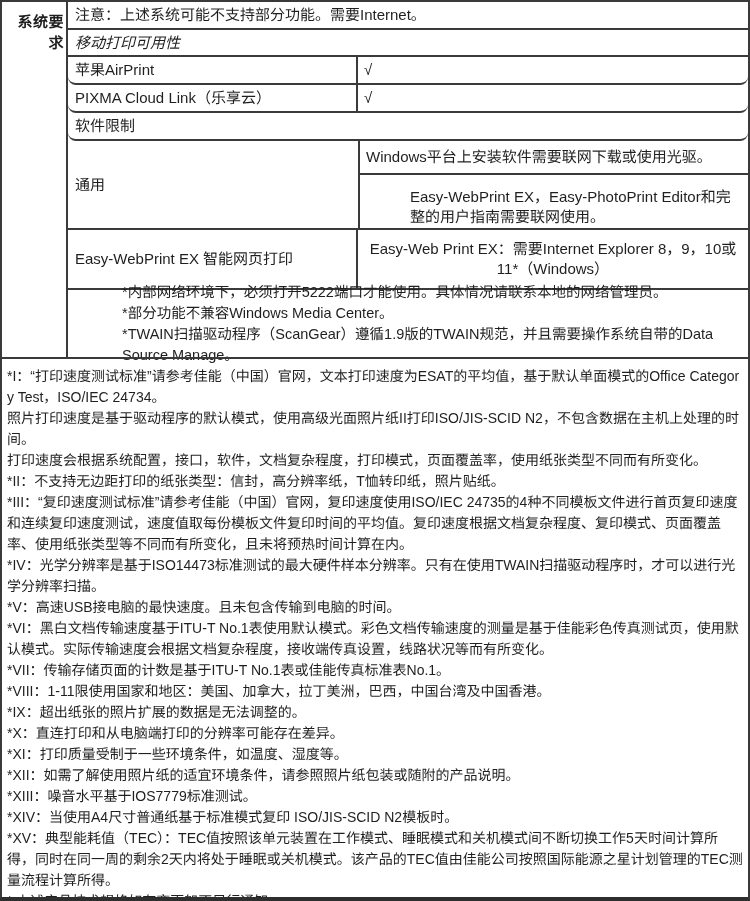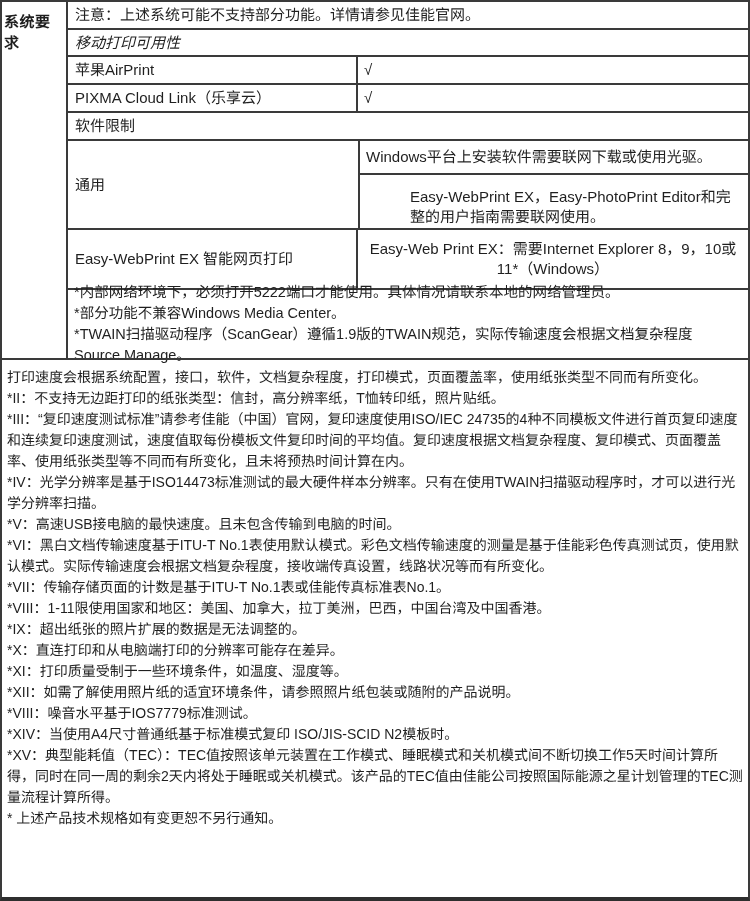--- a/index.html
+++ b/index.html
@@ -23,32 +23,32 @@
     border-bottom:4px solid #2e2e2e;
     overflow:hidden;
     display:flex;flex-direction:column;
   }
   
   .spec-top{display:flex;height:356px;}
   .spec-head{
     width:66px;flex:0 0 66px;
     border-right:2px solid var(--line);
     font-weight:700;font-size:15px;
-    padding:8px 2px 0 2px;text-align:left;
+    padding:8px 2px 0 2px;text-align:right;
     letter-spacing:0.5px;
   }
   .spec-grid{flex:1;display:flex;flex-direction:column;font-size:15px;}
   .row{display:flex;border-bottom:2px solid var(--line);align-items:stretch;}
   .row.full .cell{width:100%;}
   .cell{display:flex;align-items:center;padding:2px 7px;line-height:20px;}
   .cell.left-col{flex:0 0 290px;width:290px;border-right:2px solid var(--line);}
   .cell.right-col{flex:1;padding:2px 6px;}
   .h-notice{height:28px;}
   .h-sub{height:27px;font-style:italic;}
-  .h-check{height:28px;}
+  .h-check{height:28px;border-radius:8px;}
   .h-general{height:89px;}
   .h-web{height:60px;text-align:center;}
   .h-foot{height:67px;}
   .stack{flex:1;display:flex;flex-direction:column;border-left:2px solid var(--line);}
   .stack .sub{display:flex;align-items:center;padding:12px 6px;line-height:20px;}
   .stack .sub:first-child{height:34px;border-bottom:2px solid var(--line);}
   .stack .sub:last-child{flex:1;margin-left:44px;}
   .foot-lines{display:flex;flex-direction:column;justify-content:center;padding:2px 6px;width:100%;}
   .foot-lines div{line-height:21px;font-size:14.5px;}
   .check{font-size:15px;}
@@ -69,21 +69,21 @@
 
 <div class="sheet">
 
   <div class="spec-top">
 
     <div class="spec-head">系统要求</div>
 
     <div class="spec-grid">
 
       <div class="row full h-notice">
-        <div class="cell">注意：上述系统可能不支持部分功能。详情请参见佳能官网。</div>
+        <div class="cell">注意：上述系统可能不支持部分功能。需要Internet。</div>
       </div>
 
       <div class="row full h-sub">
         <div class="cell">移动打印可用性</div>
       </div>
 
       <div class="row h-check">
         <div class="cell left-col">苹果AirPrint</div>
         <div class="cell right-col check">√</div>
       </div>
@@ -103,45 +103,47 @@
           <div class="sub">Windows平台上安装软件需要联网下载或使用光驱。</div>
           <div class="sub">Easy-WebPrint EX，Easy-PhotoPrint Editor和完整的用户指南需要联网使用。</div>
         </div>
       </div>
 
       <div class="row h-web">
         <div class="cell left-col">Easy-WebPrint EX 智能网页打印</div>
         <div class="cell right-col">Easy-Web Print EX：需要Internet Explorer 8，9，10或11*（Windows）</div>
       </div>
 
-      <div class="row full h-foot" style="border-bottom:none;">
+      <div class="row full h-foot" style="border-bottom:none;padding-left:48px;">
         <div class="foot-lines">
           <div>*内部网络环境下，必须打开5222端口才能使用。具体情况请联系本地的网络管理员。</div>
           <div>*部分功能不兼容Windows Media Center。</div>
-          <div>*TWAIN扫描驱动程序（ScanGear）遵循1.9版的TWAIN规范，实际传输速度会根据文档复杂程度 Source Manage。</div>
+          <div>*TWAIN扫描驱动程序（ScanGear）遵循1.9版的TWAIN规范，并且需要操作系统自带的Data Source Manage。</div>
         </div>
       </div>
 
     </div>
   </div>
 
   <div style="border-top:2px solid var(--line);"></div>
 
   <div class="notes">
+      <p class="note">*I：“打印速度测试标准”请参考佳能（中国）官网，文本打印速度为ESAT的平均值，基于默认单面模式的Office Category Test，ISO/IEC 24734。</p>
+      <p class="note">照片打印速度是基于驱动程序的默认模式，使用高级光面照片纸II打印ISO/JIS-SCID N2，不包含数据在主机上处理的时间。</p>
       <p class="note">打印速度会根据系统配置，接口，软件，文档复杂程度，打印模式，页面覆盖率，使用纸张类型不同而有所变化。</p>
       <p class="note">*II：不支持无边距打印的纸张类型：信封，高分辨率纸，T恤转印纸，照片贴纸。</p>
       <p class="note">*III：“复印速度测试标准”请参考佳能（中国）官网，复印速度使用ISO/IEC 24735的4种不同模板文件进行首页复印速度和连续复印速度测试，速度值取每份模板文件复印时间的平均值。复印速度根据文档复杂程度、复印模式、页面覆盖率、使用纸张类型等不同而有所变化，且未将预热时间计算在内。</p>
       <p class="note">*IV：光学分辨率是基于ISO14473标准测试的最大硬件样本分辨率。只有在使用TWAIN扫描驱动程序时，才可以进行光学分辨率扫描。</p>
       <p class="note">*V：高速USB接电脑的最快速度。且未包含传输到电脑的时间。</p>
       <p class="note">*VI：黑白文档传输速度基于ITU-T No.1表使用默认模式。彩色文档传输速度的测量是基于佳能彩色传真测试页，使用默认模式。实际传输速度会根据文档复杂程度，接收端传真设置，线路状况等而有所变化。</p>
       <p class="note">*VII：传输存储页面的计数是基于ITU-T No.1表或佳能传真标准表No.1。</p>
       <p class="note">*VIII：1-11限使用国家和地区：美国、加拿大，拉丁美洲，巴西，中国台湾及中国香港。</p>
       <p class="note">*IX：超出纸张的照片扩展的数据是无法调整的。</p>
       <p class="note">*X：直连打印和从电脑端打印的分辨率可能存在差异。</p>
       <p class="note">*XI：打印质量受制于一些环境条件，如温度、湿度等。</p>
       <p class="note">*XII：如需了解使用照片纸的适宜环境条件，请参照照片纸包装或随附的产品说明。</p>
-      <p class="note">*VIII：噪音水平基于IOS7779标准测试。</p>
+      <p class="note">*XIII：噪音水平基于IOS7779标准测试。</p>
       <p class="note">*XIV：当使用A4尺寸普通纸基于标准模式复印 ISO/JIS-SCID N2模板时。</p>
       <p class="note">*XV：典型能耗值（TEC）：TEC值按照该单元装置在工作模式、睡眠模式和关机模式间不断切换工作5天时间计算所得，同时在同一周的剩余2天内将处于睡眠或关机模式。该产品的TEC值由佳能公司按照国际能源之星计划管理的TEC测量流程计算所得。</p>
       <p class="note">* 上述产品技术规格如有变更恕不另行通知。</p>
     </div>
 
 </div>
 
 </body></html>

